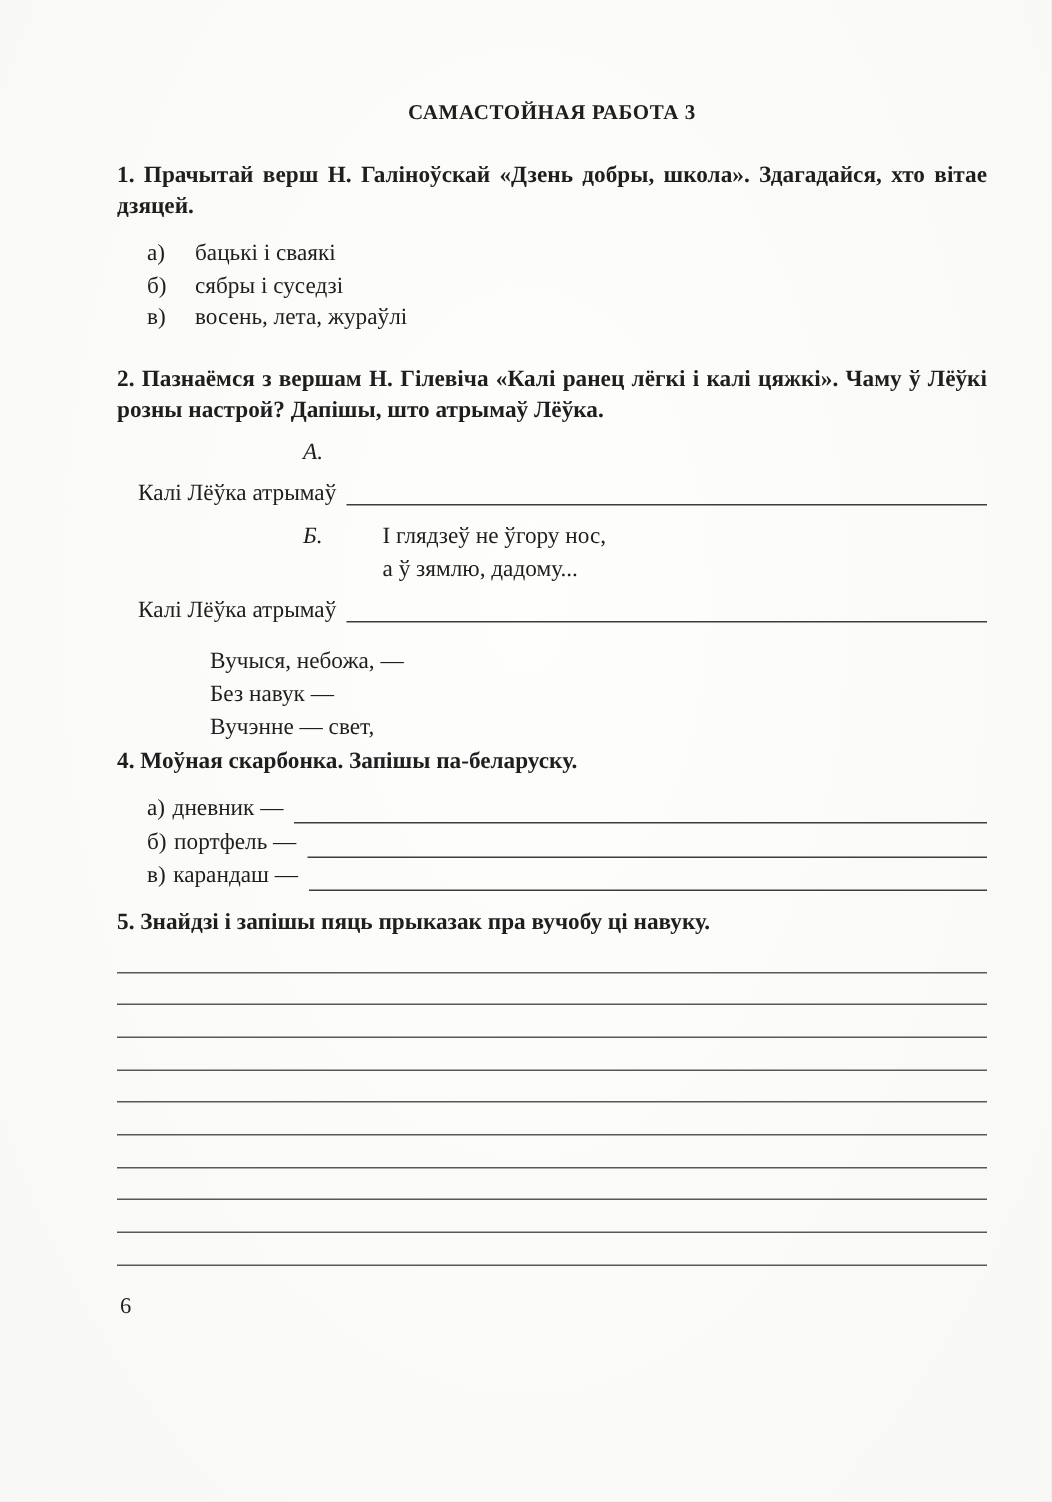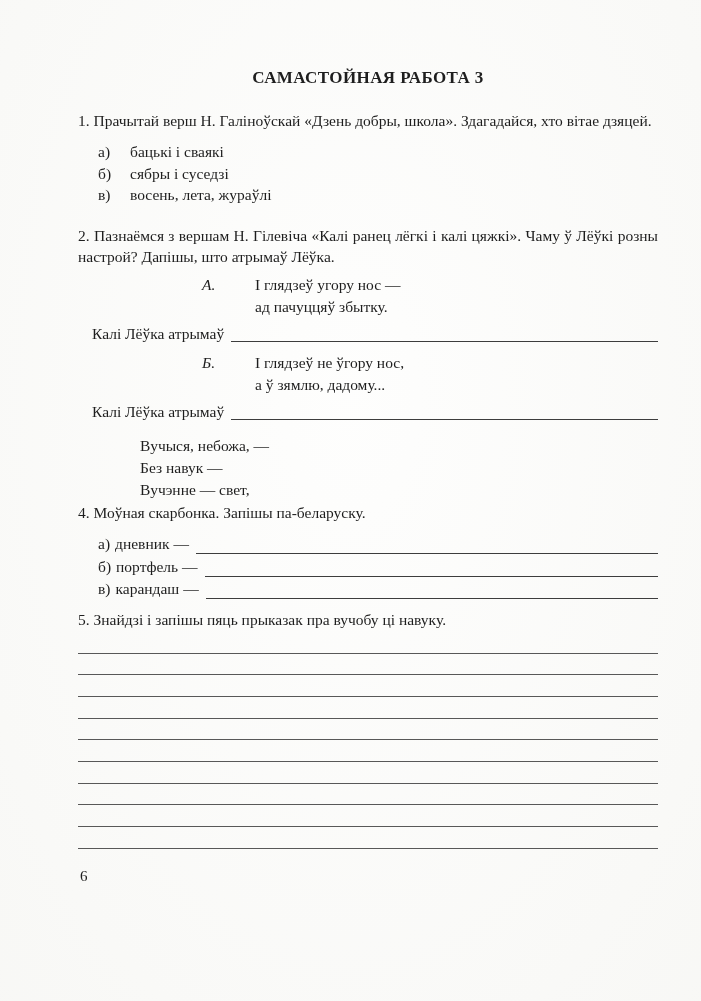--- a/index.html
+++ b/index.html
@@ -11,28 +11,28 @@
     margin: 0 auto;
     background: #fcfcfa;
     background-image: radial-gradient(ellipse at 50% 40%, rgba(255,255,255,0.6), rgba(240,240,237,0.35));
     color: #1e1e1e;
     font-family: "Liberation Serif", "DejaVu Serif", serif;
     font-size: 15.5px;
     padding: 68px 43px 0 78px;
     overflow: hidden;
   }
   .title {
-    font-size: 17px;
+    font-size: 14px;
     font-weight: bold;
     text-align: center;
     letter-spacing: 0.4px;
     margin-bottom: 22px;
   }
   .task-heading {
-    font-weight: normal;
+    font-weight: bold;
     line-height: 21px;
     text-align: justify;
   }
   
   .options { margin: 10px 0 0 20px; }
   .option { display: flex; line-height: 21.5px; }
   .option .marker { width: 32px; flex: 0 0 32px; }
   
   .verse { display: flex; margin: 7px 0 0 124px; line-height: 22px; }
   .verse-label { font-style: italic; width: 53px; flex: 0 0 53px; }
@@ -80,24 +80,20 @@
         <span>восень, лета, жураўлі</span>
       </div>
     </div>
   </section>
 
   <section class="mt19">
     <p class="task-heading">2.  Пазнаёмся з вершам Н. Гілевіча «Калі ранец лёгкі і калі цяжкі». Чаму ў Лёўкі розны настрой? Дапішы, што атрымаў Лёўка.</p>
 
     <div class="verse">
       <span class="verse-label">А.</span>
-      <div>
-        <div>І глядзеў угору нос —</div>
-        <div>ад пачуццяў збытку.</div>
-      </div>
     </div>
     <div class="answer-row">
       <span class="prompt">Калі Лёўка атрымаў</span>
       <span class="fill-line"></span>
     </div>
 
     <div class="verse">
       <span class="verse-label">Б.</span>
       <div>
         <div>І глядзеў не ўгору нос,</div>

